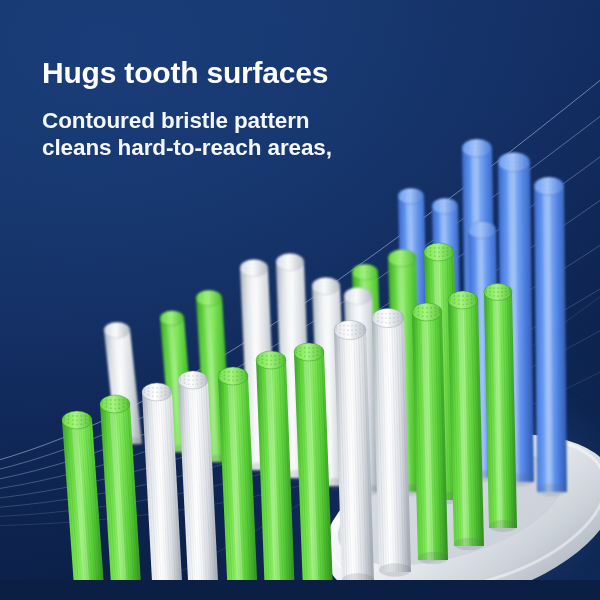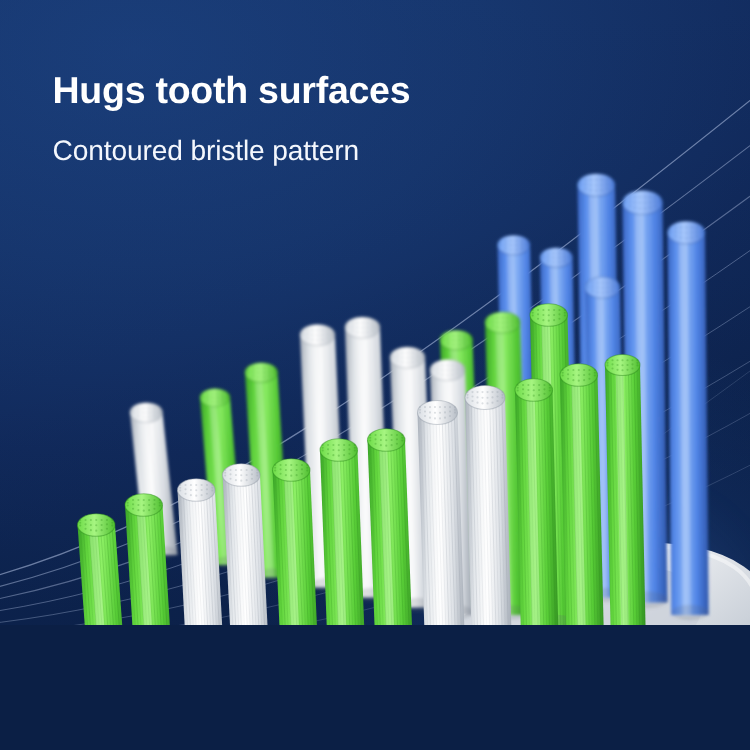--- a/index.html
+++ b/index.html
@@ -3,21 +3,21 @@
 <meta charset="utf-8">
 <title>Hugs tooth surfaces</title>
 <style>
   html,body{margin:0;padding:0;background:#0b1f45;}
   body{
     font-family:"Liberation Sans","DejaVu Sans",sans-serif;
     -webkit-font-smoothing:antialiased;
   }
   #stage{
     position:relative;
-    width:600px;height:500px;
+    width:600px;height:580px;
     overflow:hidden;
     background:#404040;
   }
   
   .bg-base{
     position:absolute;inset:0;
     background:
       radial-gradient(120% 90% at 18% 8%, #1a3d79 0%, #16356c 38%, #112a5c 72%, #0d2450 100%);
   }
   .bg-vignette{
@@ -39,21 +39,21 @@
     font-size:30px;
     line-height:34px;
     font-weight:700;
     letter-spacing:-0.2px;
   }
   .subcopy{
     margin:18px 0 0 0;
     color:#f4f7fd;
     font-size:22.5px;
     line-height:26.5px;
-    font-weight:400;
+    font-weight:700;
     letter-spacing:-0.1px;
     max-width:330px;
   }
   .subcopy span{display:block;white-space:nowrap;}
   
   .brush{position:absolute;inset:0;z-index:20;}
   .brush svg{position:absolute;inset:0;width:600px;height:600px;}
   .glow{
     position:absolute;left:300px;top:330px;width:380px;height:320px;
     border-radius:50%;
@@ -1238,16 +1238,17 @@
             <ellipse cx="243" cy="598" rx="15" ry="6.3" fill="#5c646f" opacity=".18"></ellipse>
           </g>
         </g>
     </svg>
   </div>
 
   <div class="copy">
     <h1 class="headline">Hugs tooth surfaces</h1>
     <p class="subcopy">
       <span>Contoured bristle pattern</span>
+      <span>cleans hard-to-reach areas,</span>
     </p>
   </div>
 
 </div>
 
 </body></html>

